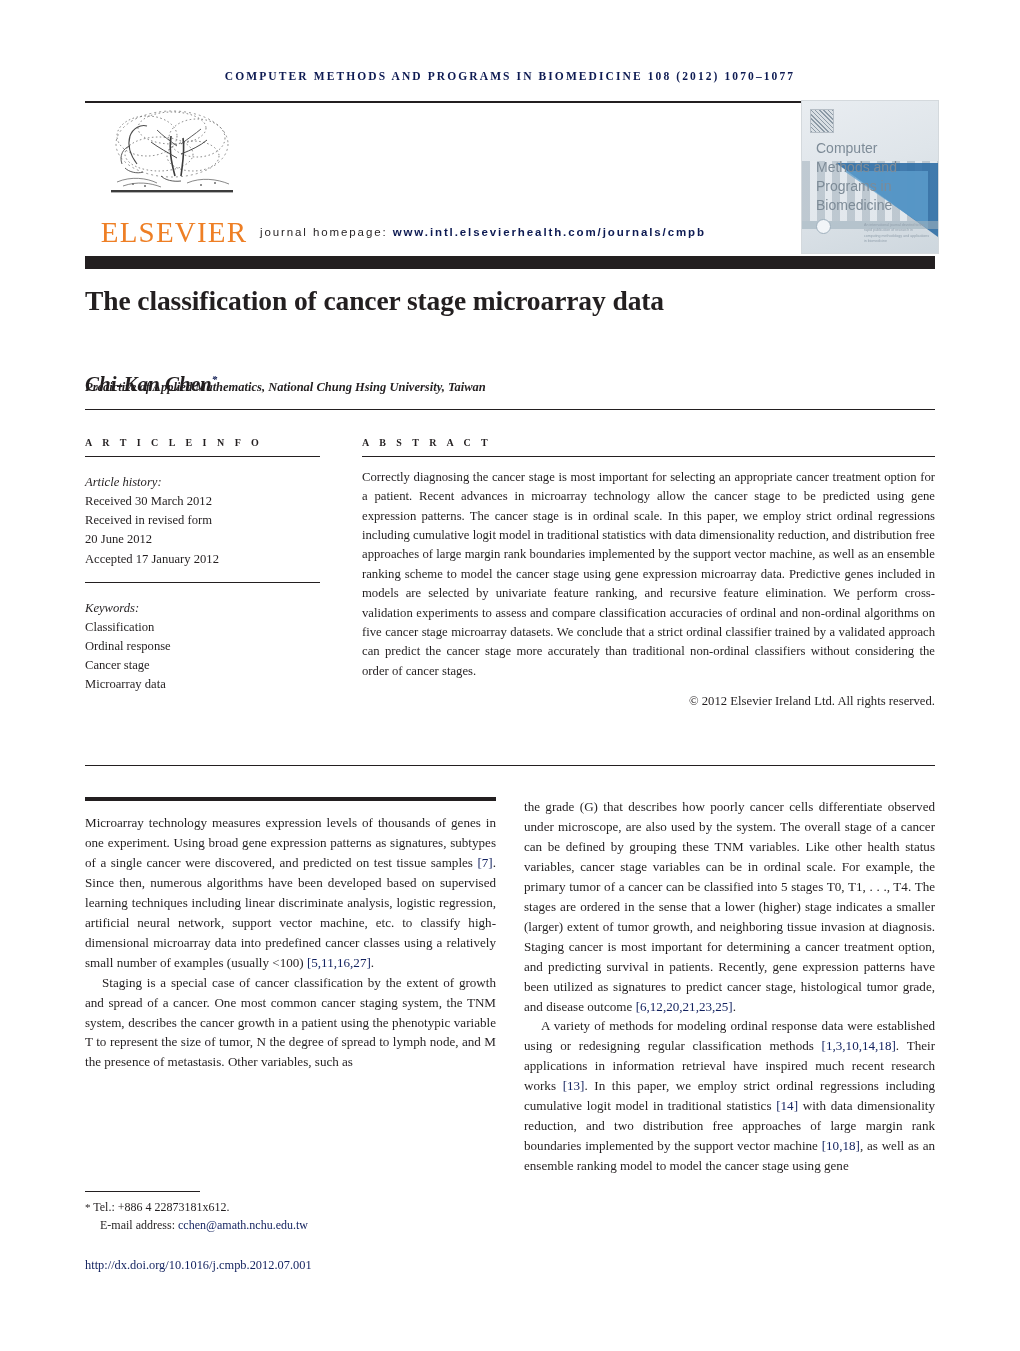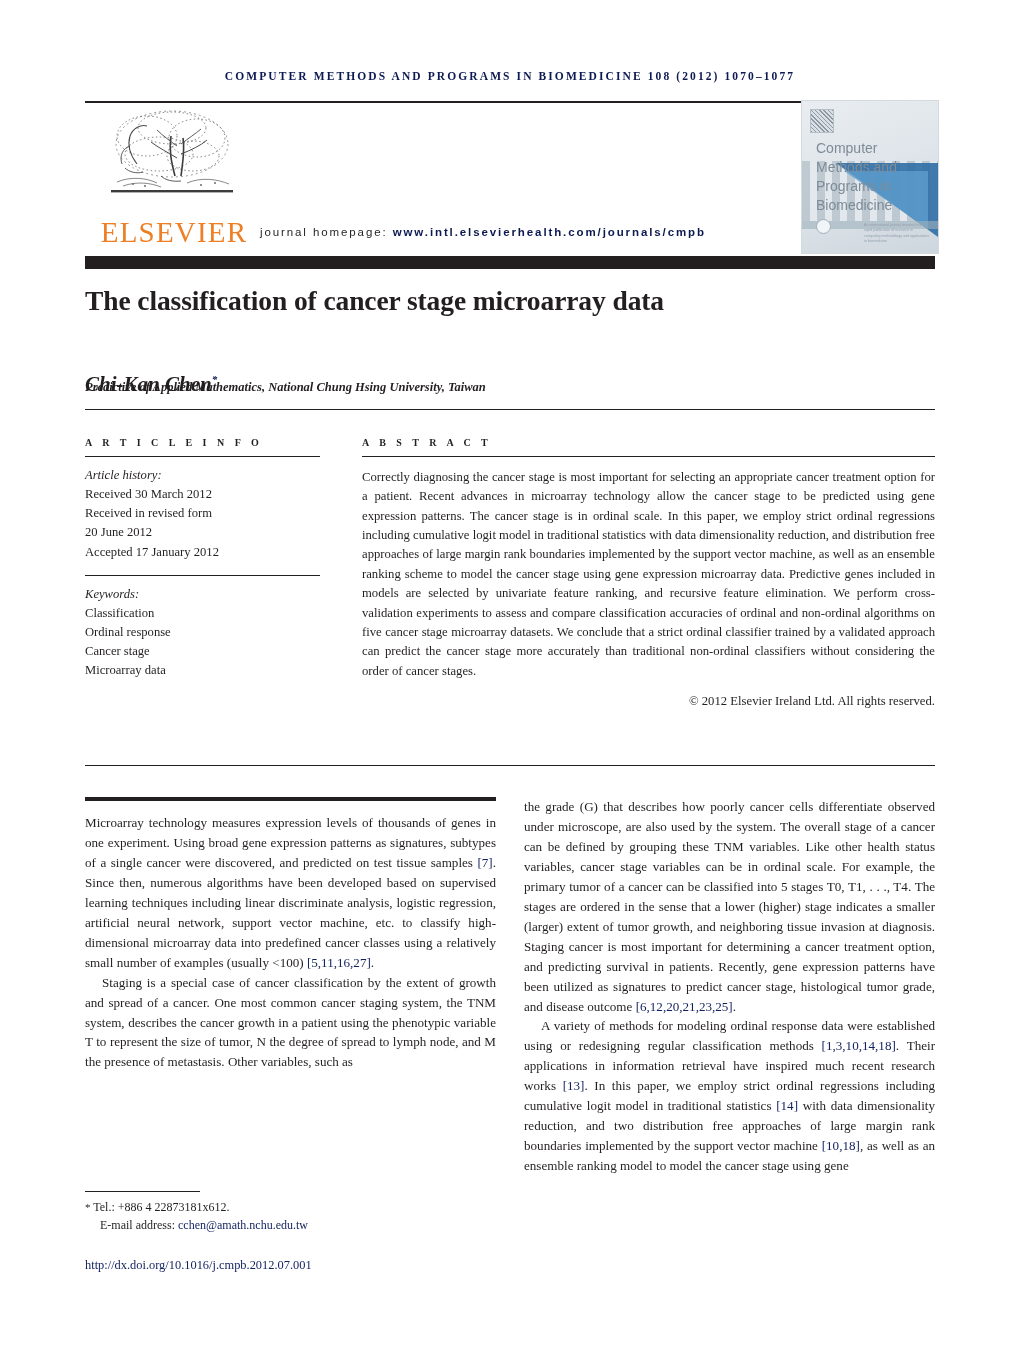--- a/index.html
+++ b/index.html
@@ -195,21 +195,21 @@
     font-size: 10px;
     letter-spacing: 4px;
     color: #231f20;
   }
   .sec-rule { margin-top: 8px; border-top: 1px solid #231f20; }
 
   .info-block {
     font-size: 12.6px;
     line-height: 1.52;
     color: #231f20;
-    margin-top: 9px;
+    margin-top: 16px;
   }
   .info-block .it { font-style: italic; }
   .info-rule { margin-top: 13px; border-top: 1px solid #231f20; width: 235px; }
 
   .abstract-text {
     margin-top: 11px;
     font-size: 12.7px;
     line-height: 1.525;
     text-align: justify;
     color: #231f20;

